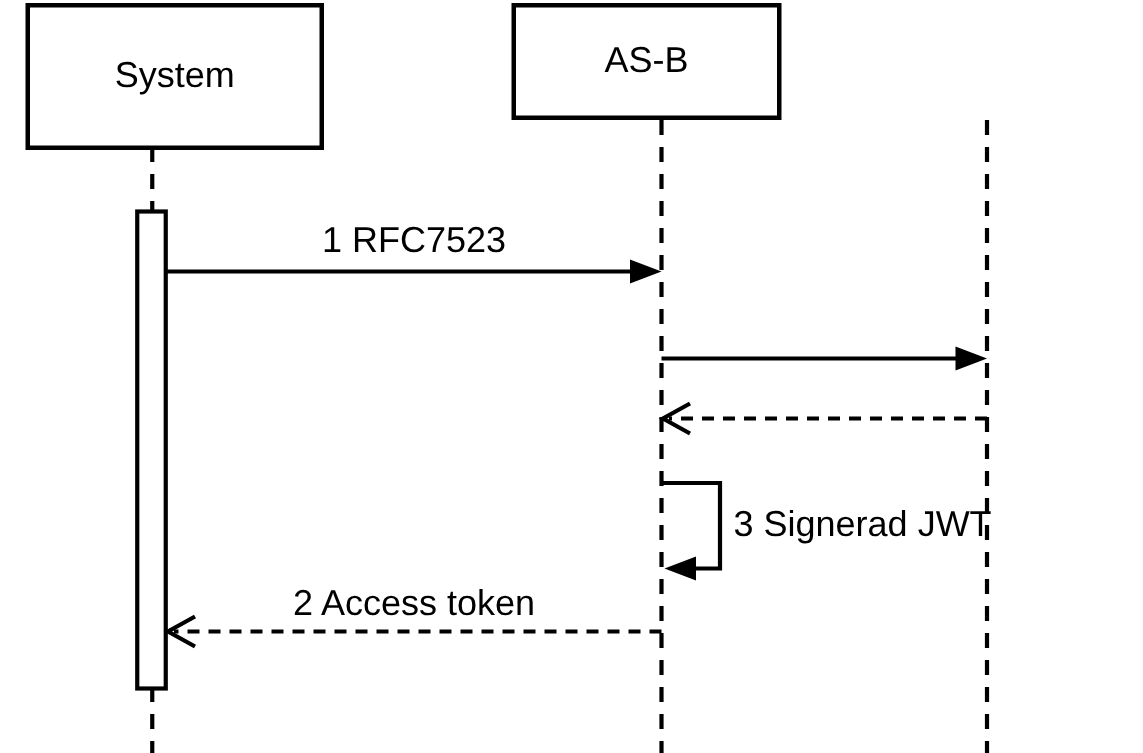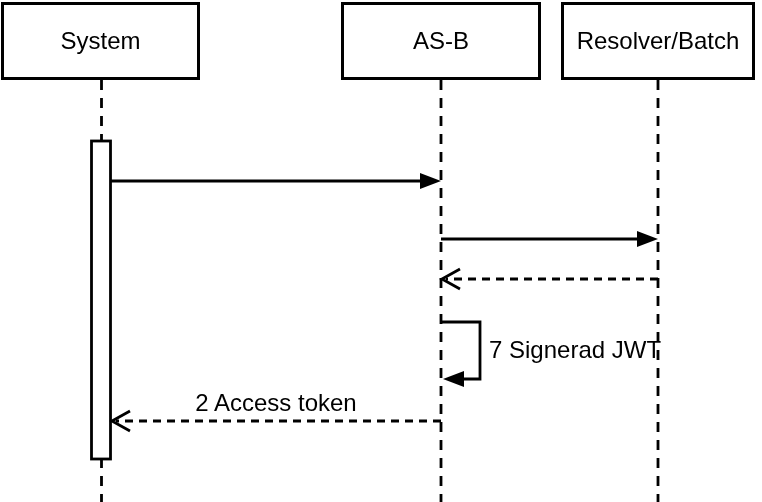--- a/index.html
+++ b/index.html
@@ -33,22 +33,22 @@
     line-height: 28px;
     white-space: nowrap;
   }
   .msg-label {
     position: absolute;
     font-size: 24px;
     line-height: 28px;
     white-space: nowrap;
   }
   .center { text-align: center; }
-  #participant-system   { left: 1px;   top: 2px; width: 199px; height: 78px; }
-  #participant-asb      { left: 341px; top: 2px; width: 200px; height: 78px; }
+  #participant-system   { left: 17px;   top: 2px; width: 199px; height: 98px; }
+  #participant-asb      { left: 341px; top: 2px; width: 180px; height: 78px; }
   #participant-resolver { left: 561px; top: 2px; width: 194px; height: 78px; }
   #label-msg1 { left: 111px; top: 147px; width: 330px; }
   #label-msg2 { left: 441px; top: 208px; width: 217px; }
   #label-self { left: 489px; top: 336px; }
   #label-msg3 { left: 111px; top: 389px; width: 330px; }
 </style>
 </head>
 <body>
 
 <div class="diagram">
@@ -82,20 +82,18 @@
     <path d="M441 421 H116" stroke="#000000" stroke-width="2.8" stroke-dasharray="8,6" fill="none"></path>
     <path d="M130 411 L112 421 L130 431" stroke="#000000" stroke-width="2.8" fill="none"></path>
   </svg>
 
   <div class="participant" id="participant-system">
     <span>System</span>
   </div>
   <div class="participant" id="participant-asb">
     <span>AS-B</span>
   </div>
-  <div class="participant" id="participant-resolver">
-    <span>Resolver/Batch</span>
-  </div>
 
-  <div class="msg-label" id="label-self">7 Signerad JWT</div>
+  <div class="msg-label center" id="label-msg1">1 RFC7523</div>
+  <div class="msg-label" id="label-self">3 Signerad JWT</div>
   <div class="msg-label center" id="label-msg3">2 Access token</div>
 
 </div>
 
 </body></html>

